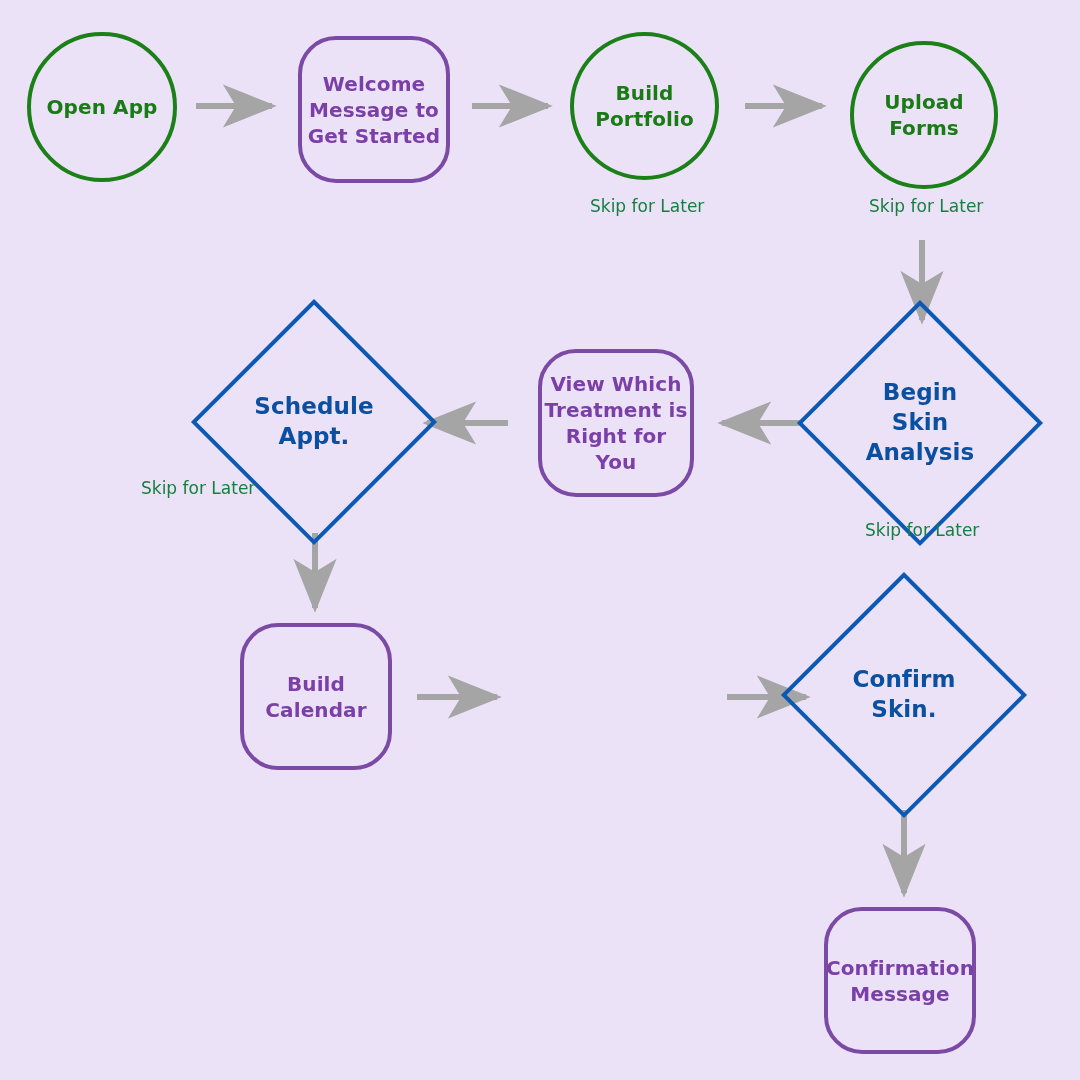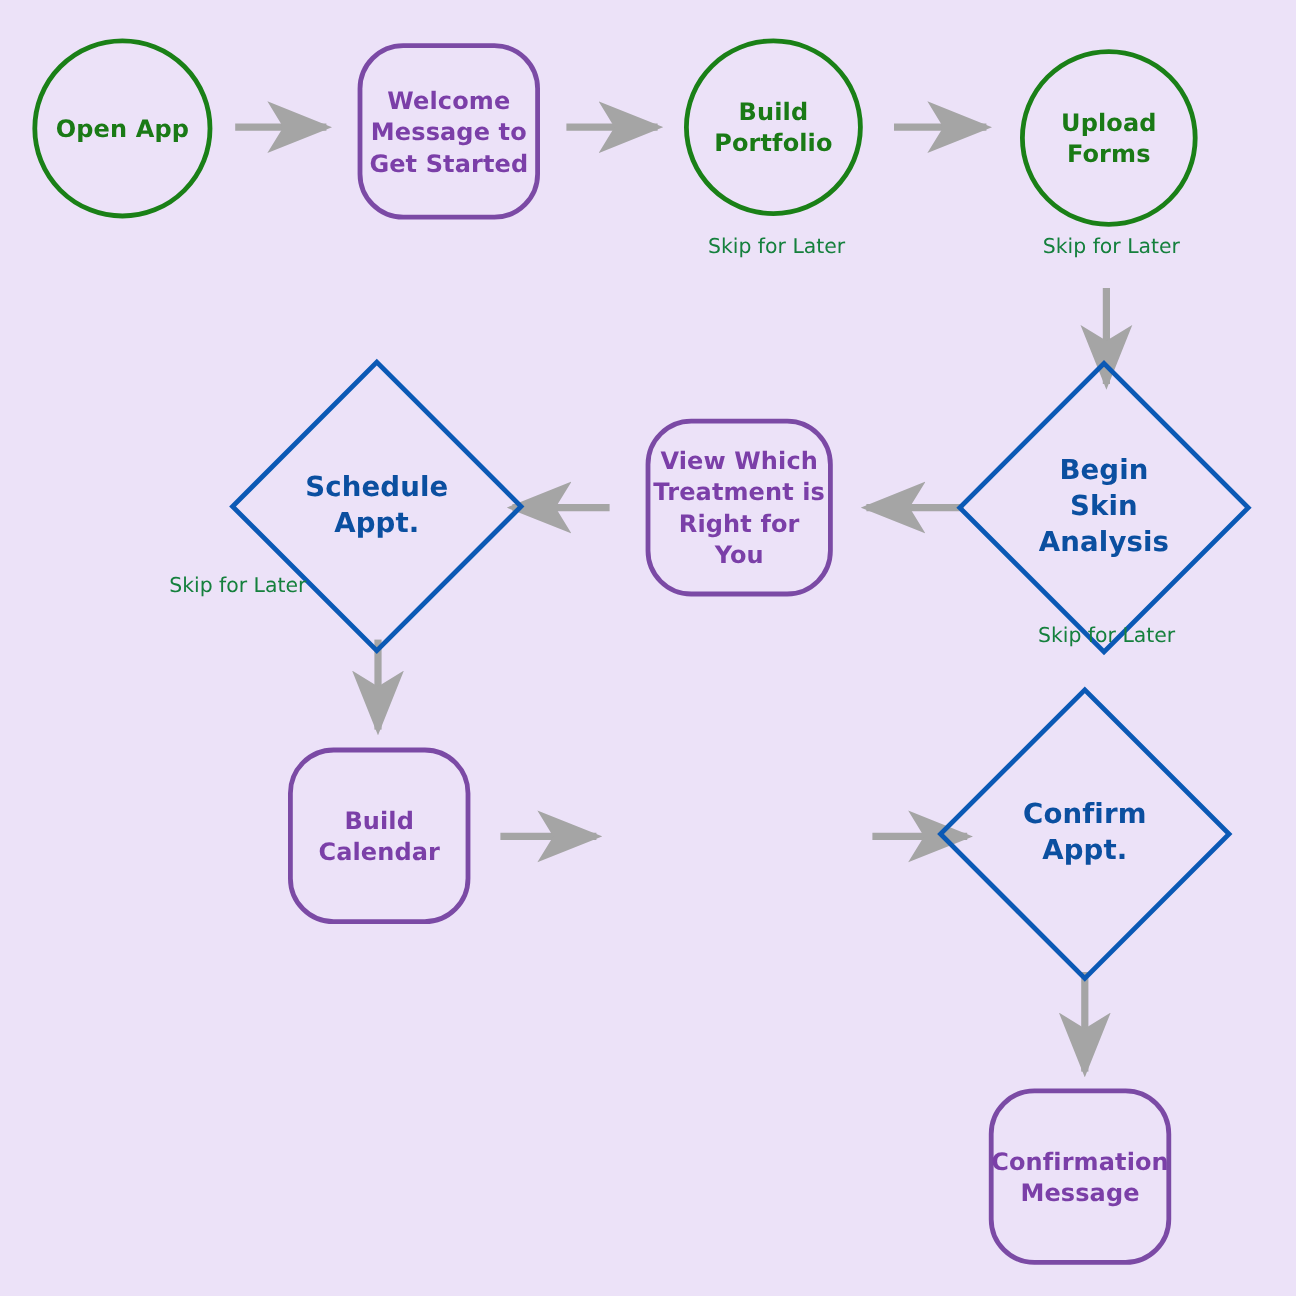--- a/index.html
+++ b/index.html
@@ -165,21 +165,21 @@
 
   <div class="node shape-round" style="left:240px; top:623px; width:152px; height:147px;">
     <span class="label">Build
 Calendar</span>
   </div>
 
 
   <div class="node shape-diamond" style="left:781px; top:572px; width:246px; height:246px;">
     <div class="diamond-body"></div>
     <span class="label">Confirm
-Appt.</span>
+Skin.</span>
   </div>
 
   <div class="node shape-round" style="left:824px; top:907px; width:152px; height:147px;">
     <span class="label">Confirmation
 Message</span>
   </div>
 
 </div>
 
 </body></html>

